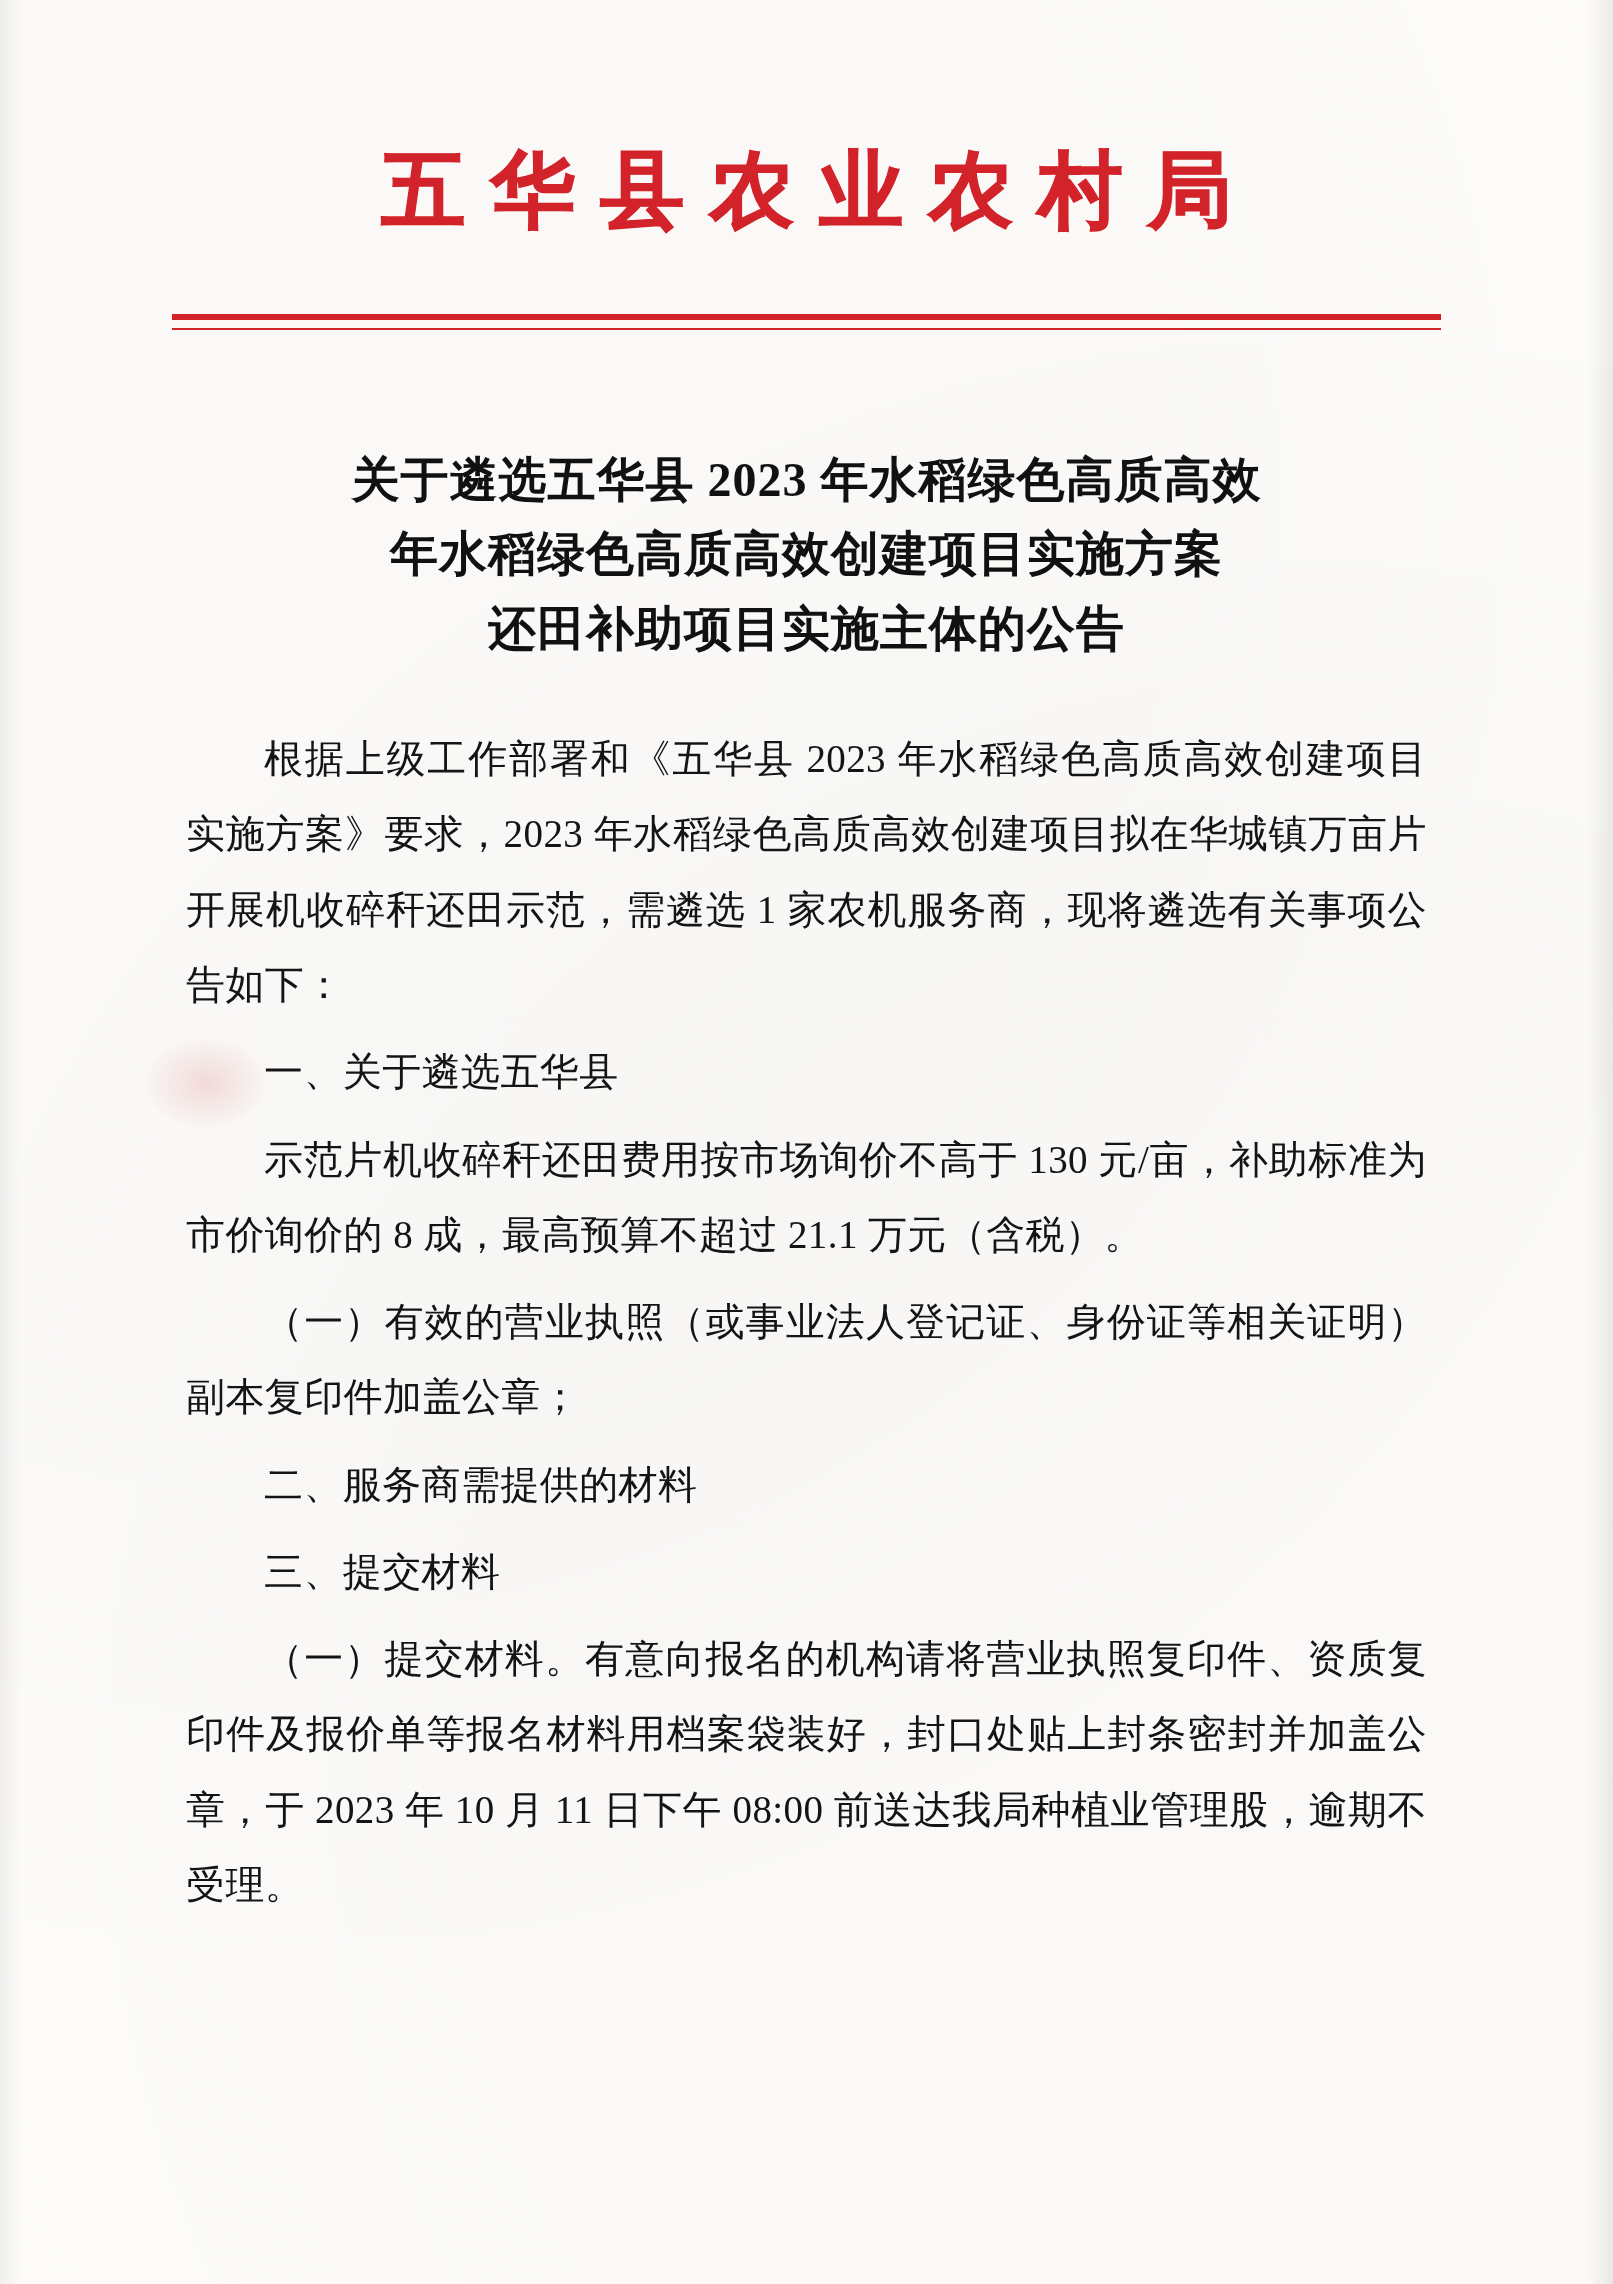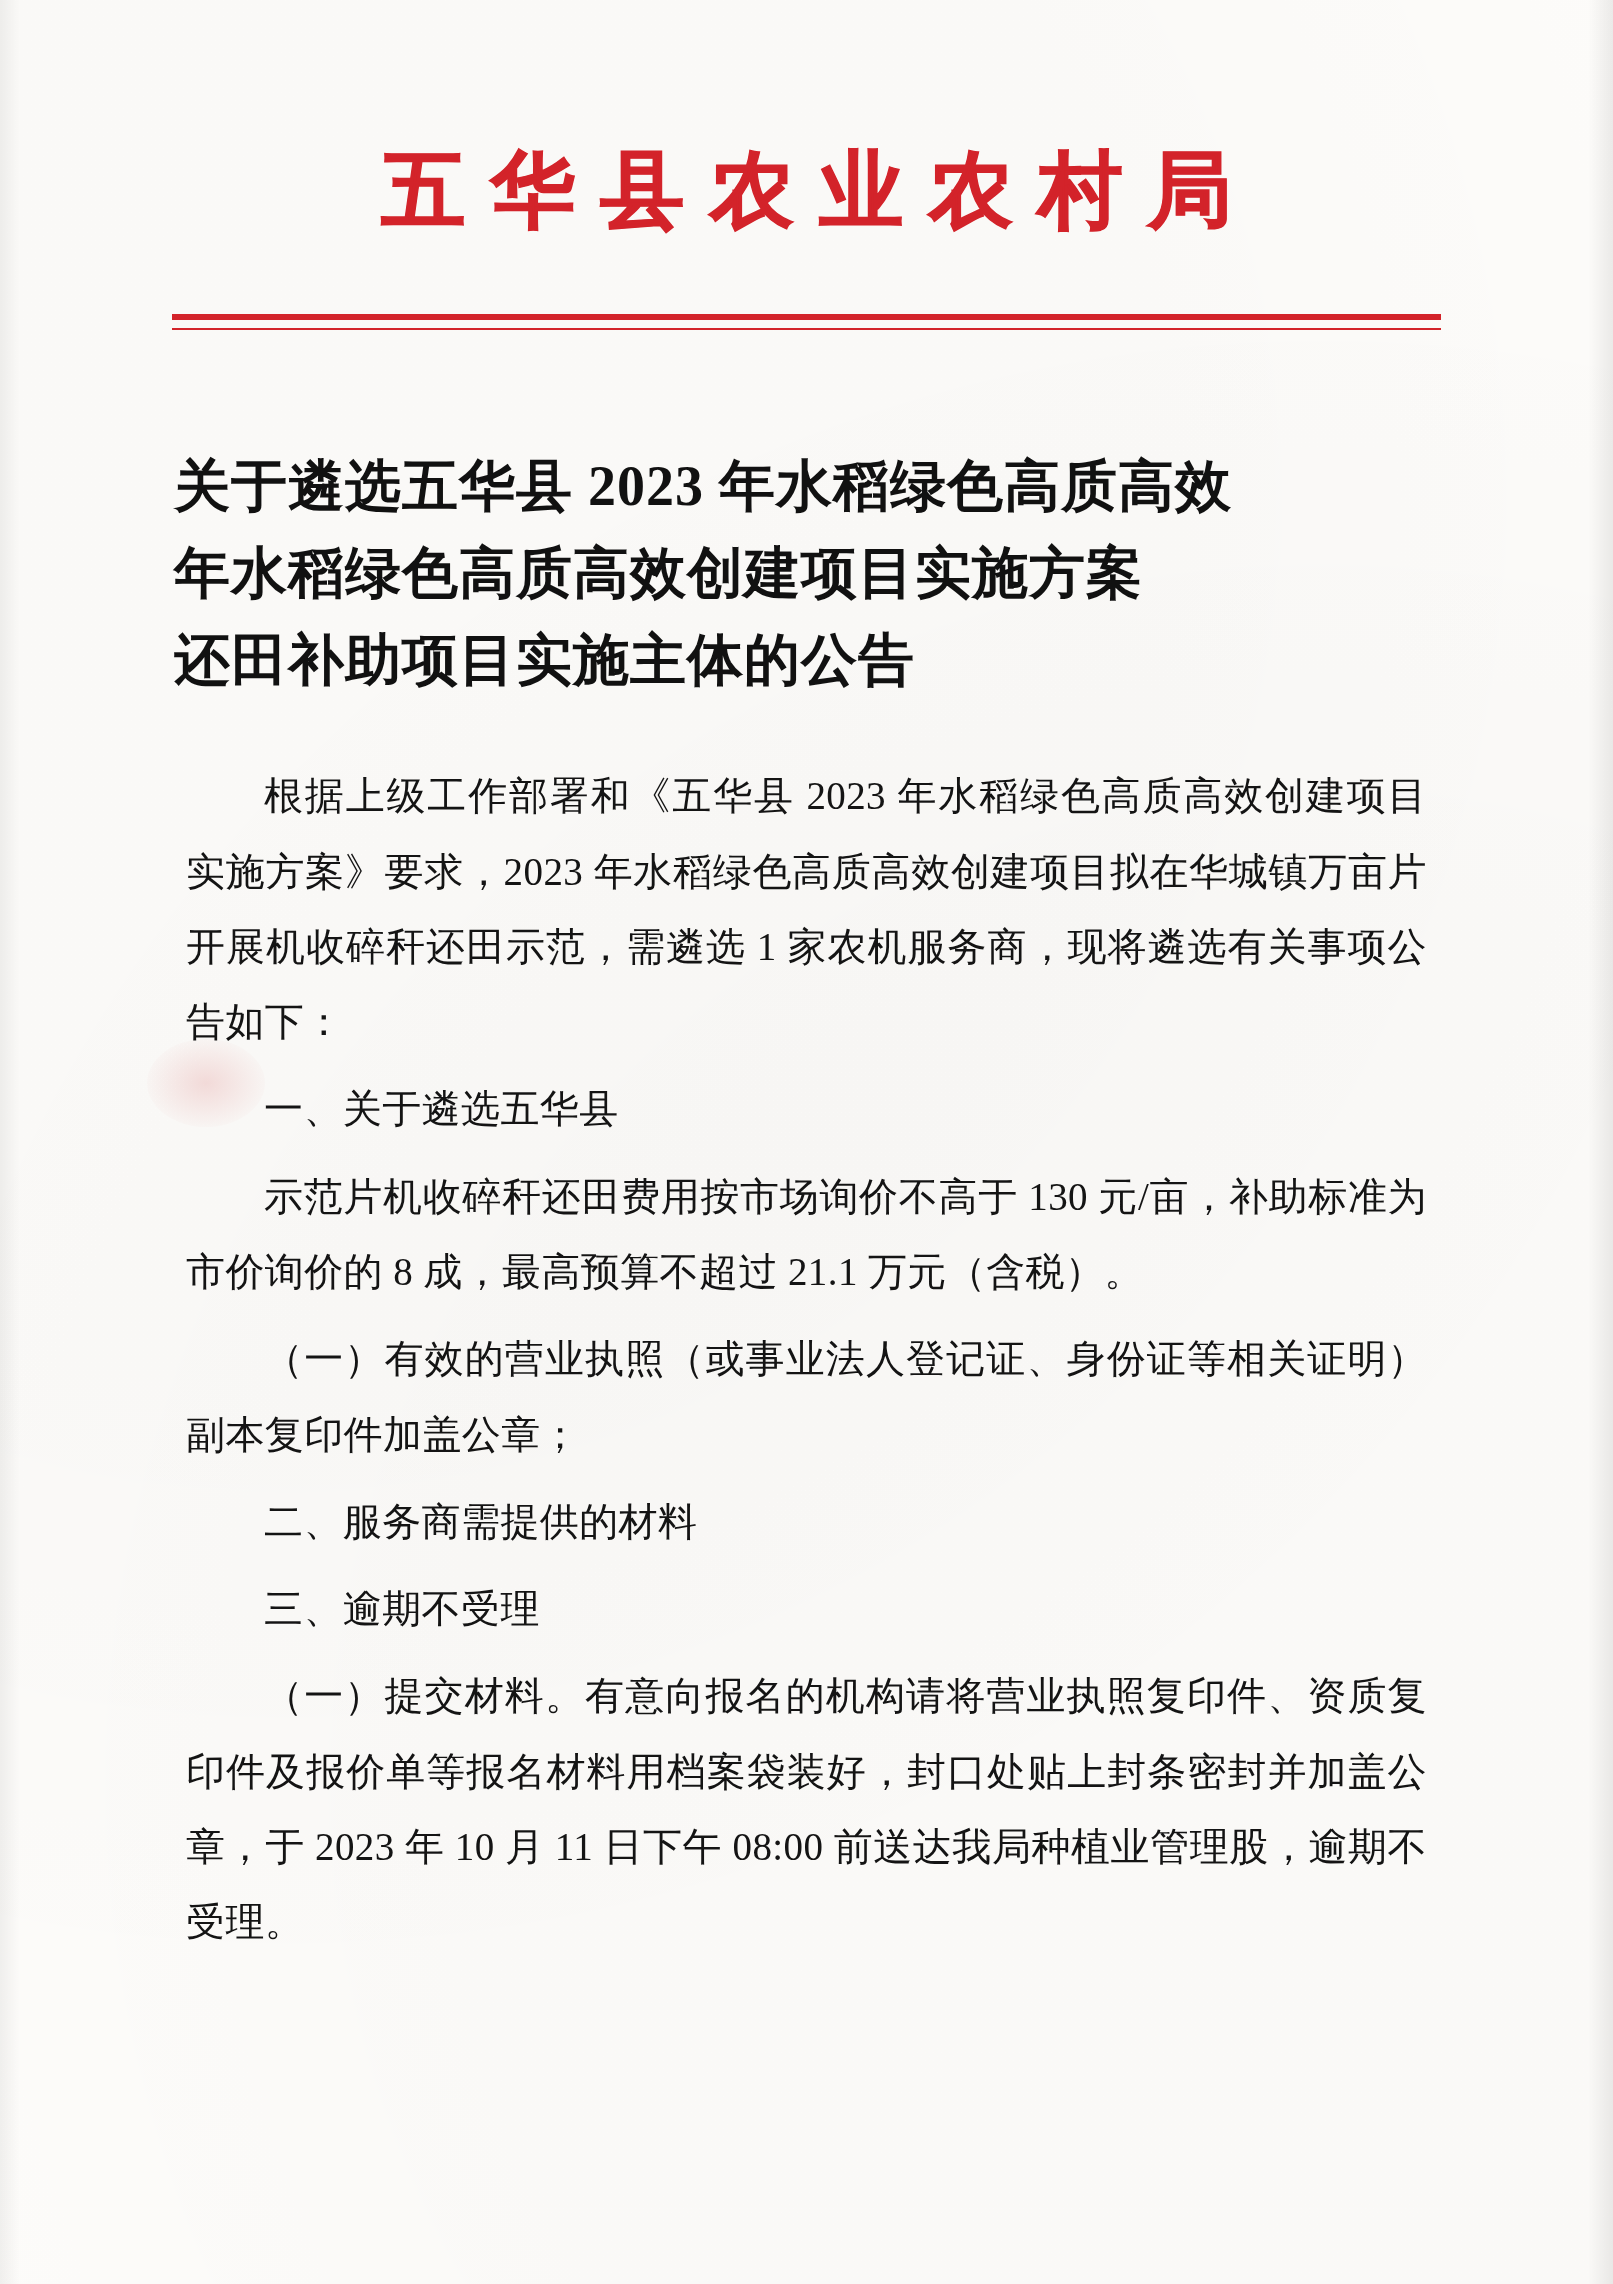--- a/index.html
+++ b/index.html
@@ -67,22 +67,22 @@
   }
 
   
   .doc {
     position: absolute;
     left: 174px;
     right: 174px;
     top: 443px;
   }
   .doc-title {
-    text-align: left;
-    font-size: 56px;
+    text-align: center;
+    font-size: 48px;
     font-weight: 700;
     line-height: 1.55;
     letter-spacing: 1px;
     font-family: "Liberation Serif", "DejaVu Serif", serif;
     color: #111;
     margin: 0 0 55px 0;
   }
   .doc-title .ln {
     display: block;
     white-space: nowrap;
@@ -149,21 +149,21 @@
         <span class="ln">关于遴选五华县 2023 年水稻绿色高质高效</span>
         <span class="ln">年水稻绿色高质高效创建项目实施方案</span>
         <span class="ln">还田补助项目实施主体的公告</span>
       </h1>
 
       <p class="para indent">根据上级工作部署和《五华县 2023 年水稻绿色高质高效创建项目实施方案》要求，2023 年水稻绿色高质高效创建项目拟在华城镇万亩片开展机收碎秆还田示范，需遴选 1 家农机服务商，现将遴选有关事项公告如下：</p>
       <p class="para indent">一、关于遴选五华县</p>
       <p class="para indent">示范片机收碎秆还田费用按市场询价不高于 130 元/亩，补助标准为市价询价的 8 成，最高预算不超过 21.1 万元（含税）。</p>
       <p class="para indent">（一）有效的营业执照（或事业法人登记证、身份证等相关证明）副本复印件加盖公章；</p>
       <p class="para indent">二、服务商需提供的材料</p>
-      <p class="para indent">三、逾期不受理</p>
+      <p class="para indent">三、提交材料</p>
       <p class="para indent">（一）提交材料。有意向报名的机构请将营业执照复印件、资质复印件及报价单等报名材料用档案袋装好，封口处贴上封条密封并加盖公章，于 2023 年 10 月 11 日下午 08:00 前送达我局种植业管理股，逾期不受理。</p>
 
     </div>
 
     <div class="edge-shadow"></div>
     <div class="edge-shadow-left"></div>
   </div>
 </div>
 
 

